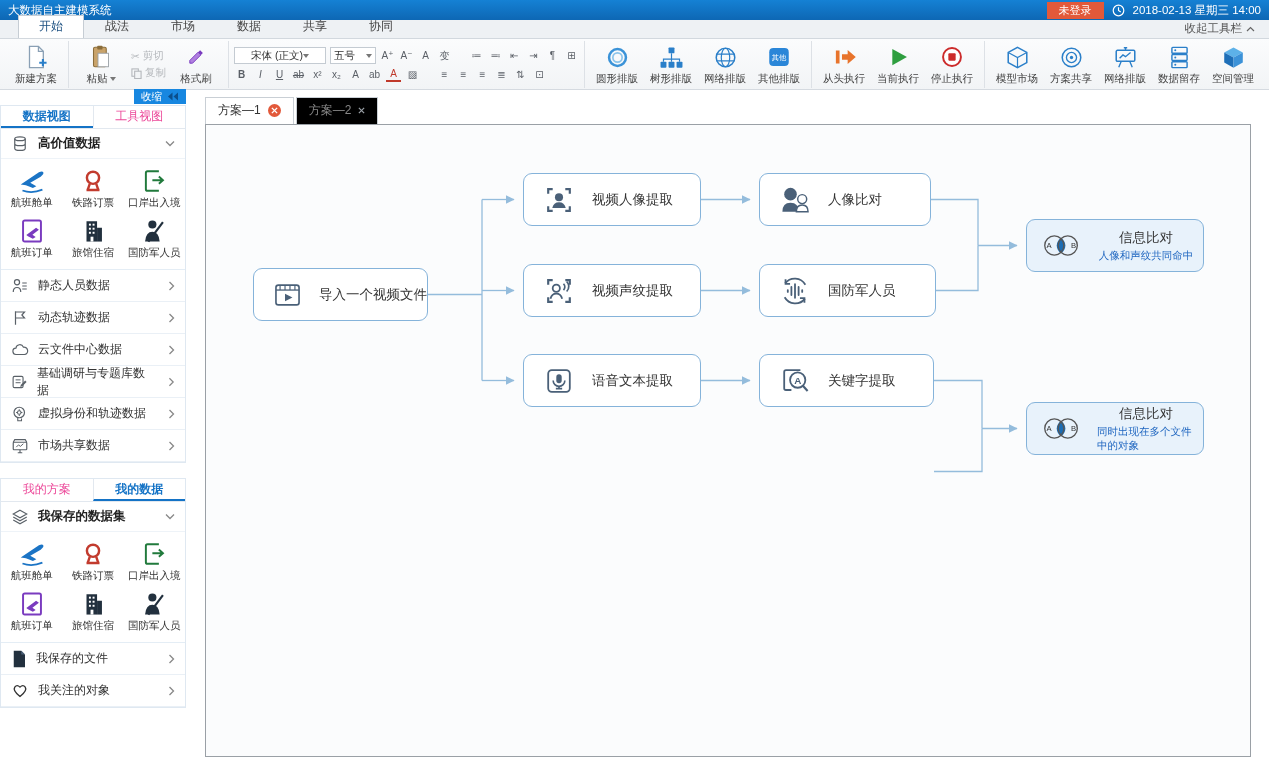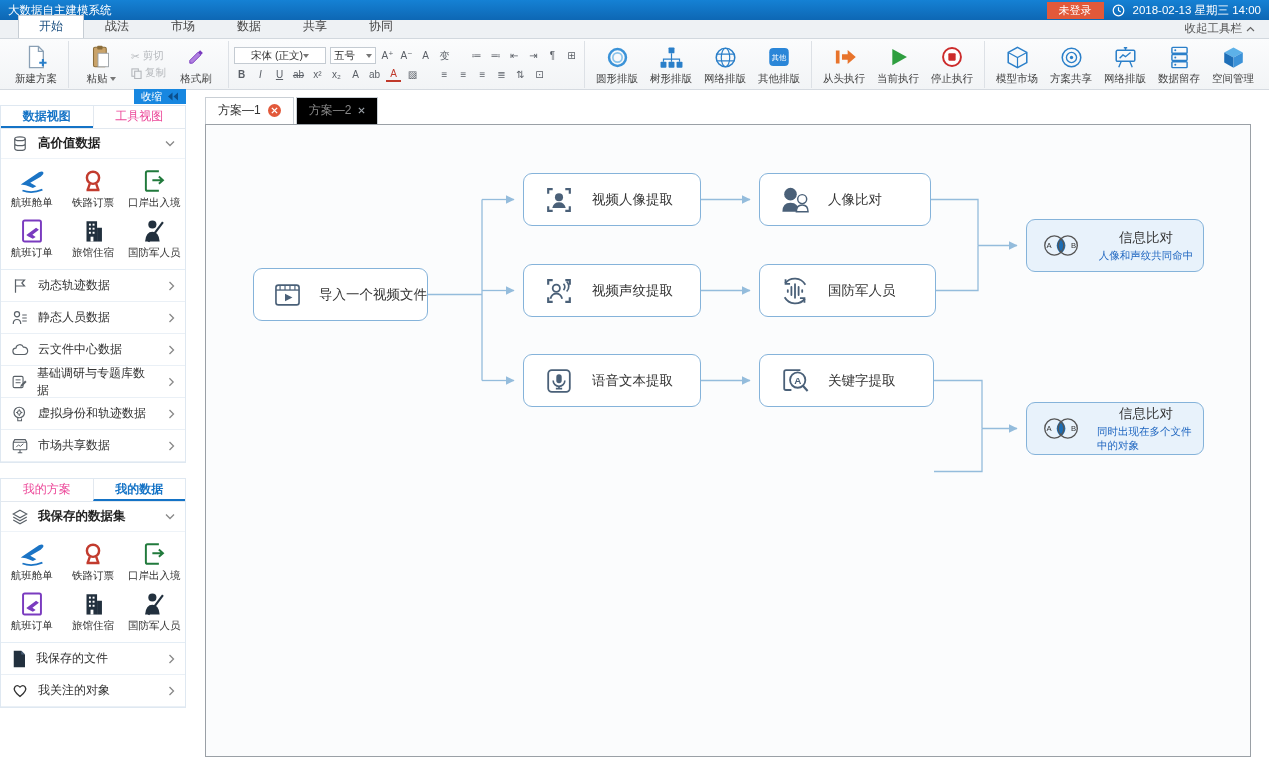--- a/index.html
+++ b/index.html
@@ -433,35 +433,35 @@
               <circle cx="14" cy="8" r="5" fill="#22303e"></circle>
               <path d="M5 29 q1-12 9-12 q8 0 9 12 z" fill="#22303e"></path>
               <path d="M27 5 L9 29" stroke="#22303e" stroke-width="2.6"></path>
             </svg>
           <span class="dlbl">国防军人员</span>
         </div>
       </div>
 
       <div class="cat">
         <svg class="icon-gray" width="18" height="18" viewBox="0 0 24 24">
-            <path d="M6 3 v18 M6 4 h12 l-3.5 4 3.5 4 H6" fill="none" stroke="currentColor" stroke-width="1.6"></path>
-          </svg>
-        <span>动态轨迹数据</span>
-        <span class="spacer"></span>
-        <svg class="chev" width="7" height="10" viewBox="0 0 7 10">
-            <path d="M1.5 1 L5.5 5 1.5 9" fill="none" stroke="#888" stroke-width="1.3"></path>
-          </svg>
-      </div>
-      <div class="cat">
-        <svg class="icon-gray" width="18" height="18" viewBox="0 0 24 24">
             <circle cx="8" cy="7" r="3.4" fill="none" stroke="currentColor" stroke-width="1.6"></circle>
             <path d="M3 20 q0-6 5-6 q5 0 5 6" fill="none" stroke="currentColor" stroke-width="1.6"></path>
             <path d="M15 8 h6 M15 12 h6 M15 16 h6" stroke="currentColor" stroke-width="1.4"></path>
           </svg>
         <span>静态人员数据</span>
+        <span class="spacer"></span>
+        <svg class="chev" width="7" height="10" viewBox="0 0 7 10">
+            <path d="M1.5 1 L5.5 5 1.5 9" fill="none" stroke="#888" stroke-width="1.3"></path>
+          </svg>
+      </div>
+      <div class="cat">
+        <svg class="icon-gray" width="18" height="18" viewBox="0 0 24 24">
+            <path d="M6 3 v18 M6 4 h12 l-3.5 4 3.5 4 H6" fill="none" stroke="currentColor" stroke-width="1.6"></path>
+          </svg>
+        <span>动态轨迹数据</span>
         <span class="spacer"></span>
         <svg class="chev" width="7" height="10" viewBox="0 0 7 10">
             <path d="M1.5 1 L5.5 5 1.5 9" fill="none" stroke="#888" stroke-width="1.3"></path>
           </svg>
       </div>
       <div class="cat">
         <svg class="icon-gray" width="18" height="18" viewBox="0 0 24 24">
             <path d="M7 18 a4.2 4.2 0 0 1 -0.5-8.4 a5.2 5.2 0 0 1 10-1.4 a4 4 0 0 1 1.5 9.8 z" fill="none" stroke="currentColor" stroke-width="1.6"></path>
           </svg>
         <span>云文件中心数据</span>

